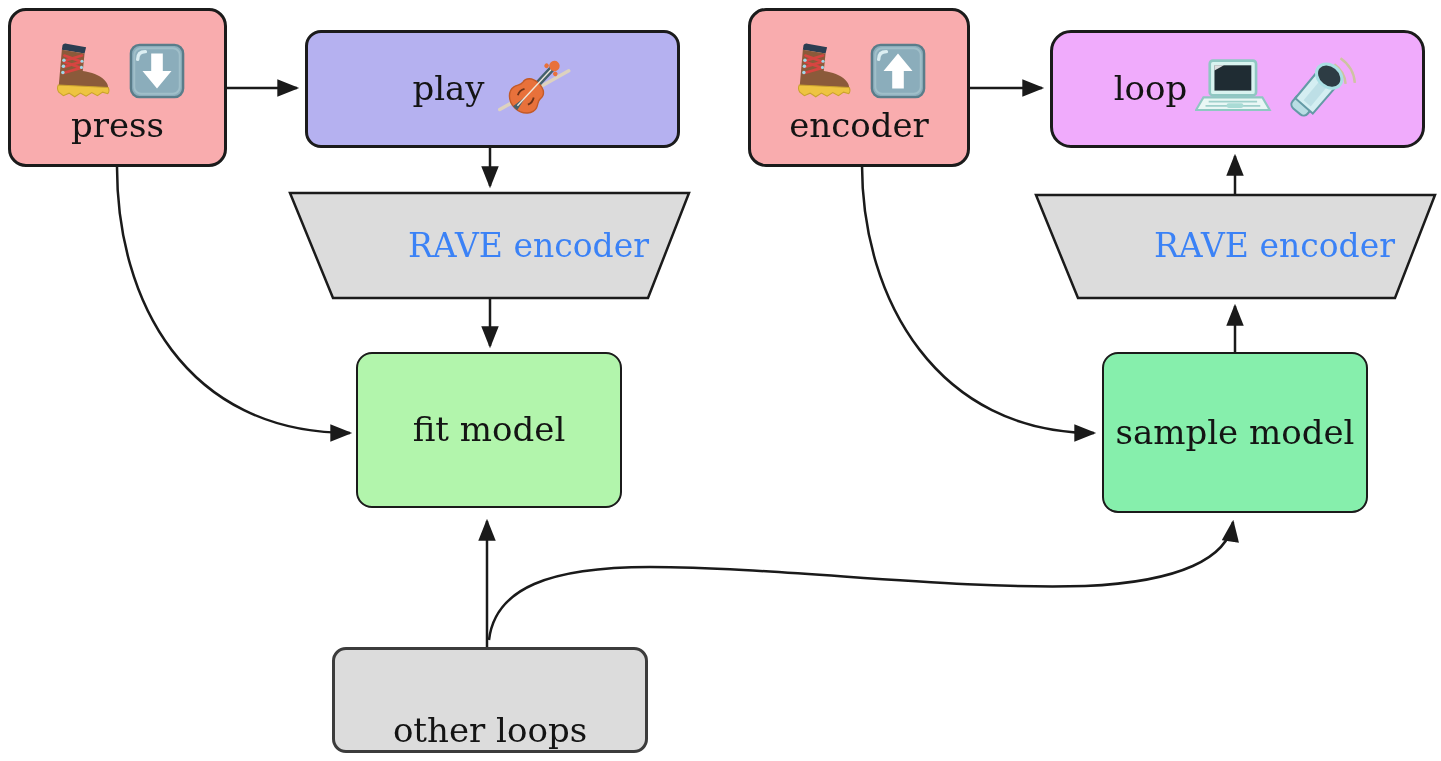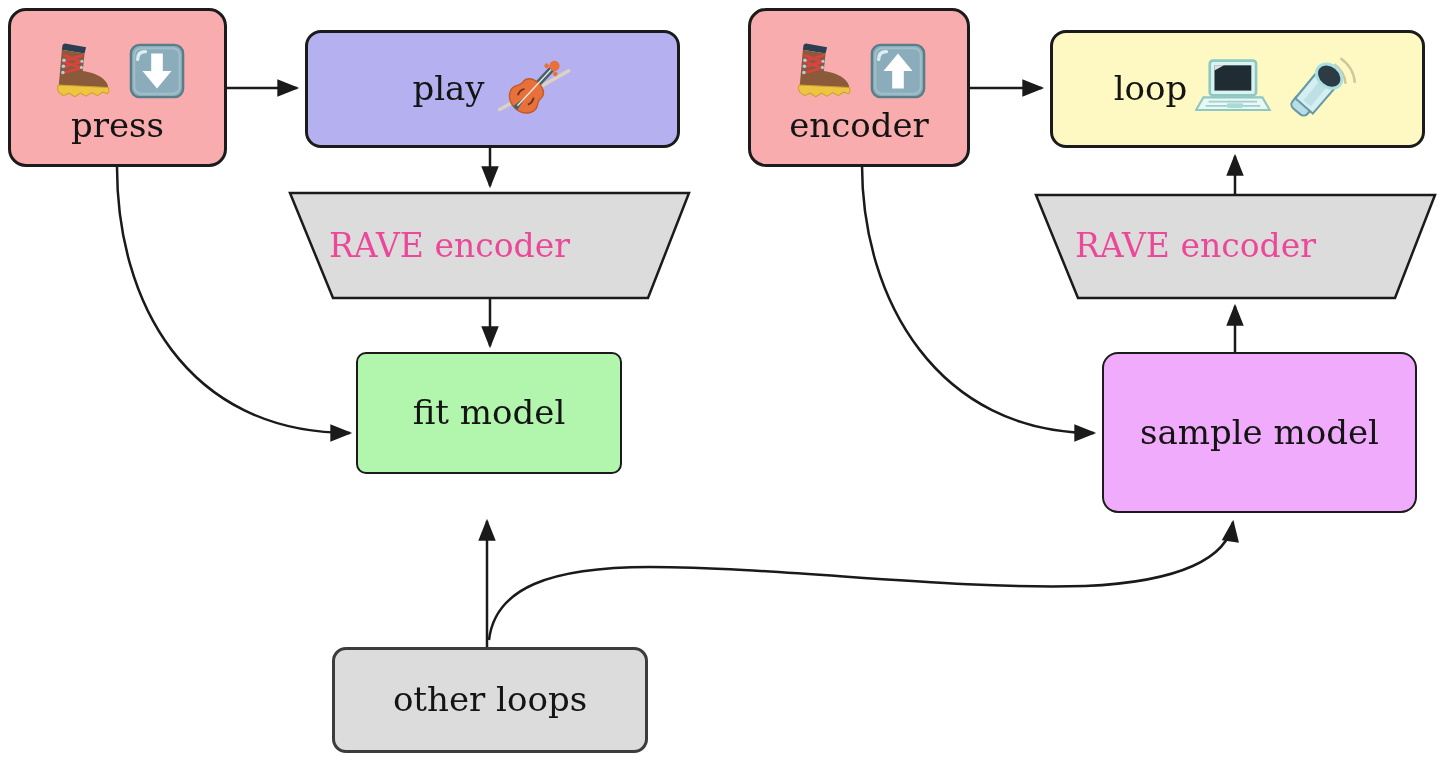--- a/index.html
+++ b/index.html
@@ -15,21 +15,21 @@
     display:flex; align-items:center; justify-content:center;
   }
   .rounded { border-radius:16px; }
   .rounded-lg { border-radius:18px; }
   .col { flex-direction:column; gap:4px; padding-top:10px; }
   .row { flex-direction:row; gap:8px; }
   .node-label { font-size:34px; color:#141414; line-height:1.15; white-space:nowrap; }
   .icon-row { display:flex; align-items:center; gap:12px; }
   .icon { display:inline-flex; align-items:center; justify-content:center; }
   .trap-label {
-    position:absolute; text-align:left; font-size:33px; color:#ec4899;
+    position:absolute; text-align:right; font-size:33px; color:#3b82f6;
     line-height:1.2; pointer-events:none;
   }
 </style>
 </head>
 <body>
 
 <div class="canvas">
 
   <svg class="overlay" width="1441" height="761" viewBox="0 0 1441 761">
     <defs>
@@ -136,21 +136,21 @@
           <rect x="3" y="3" width="54" height="54" rx="9" fill="#8badbb" stroke="#5a7d8a" stroke-width="2.5"></rect>
           <rect x="6.5" y="6.5" width="47" height="47" rx="7" fill="none" stroke="#a9c6cf" stroke-width="2" opacity="0.7"></rect>
           <path d="M24 48 h12 V30 h9 L30 12 L15 30 h9 Z" fill="#ffffff"></path>
           <path d="M10 18 Q10 10 18 10" stroke="#dceef2" stroke-width="3.5" fill="none" stroke-linecap="round"></path>
         </svg>
       </span>
     </div>
     <div class="node-label">encoder</div>
   </div>
 
-  <div class="node row rounded" style="left: 1050px; top: 30px; width: 375px; height: 118px; background-color: #fef9c3;">
+  <div class="node row rounded" style="left: 1050px; top: 30px; width: 375px; height: 118px; background-color: #f0abfc; border-radius: 21px;">
     <div class="node-label">loop</div>
     <span class="icon">
       <svg width="80" height="68" viewBox="0 0 76 64">
         <rect x="14" y="5" width="44" height="33" rx="3" fill="#d9f3f0" stroke="#8fc7c2" stroke-width="2.5"></rect>
         <rect x="18.5" y="9.5" width="35" height="24" fill="#1f2c33"></rect>
         <path d="M18.5 9.5 h9 l-9 5 z" fill="#ffffff" opacity="0.85"></path>
         <path d="M8 40 h56 l7 12 H1 Z" fill="#e9f7f5" stroke="#8fc7c2" stroke-width="2"></path>
         <path d="M13 44 h46 M10 48 h52" stroke="#9fd0cb" stroke-width="1.6"></path>
         <rect x="30" y="45.5" width="16" height="4.5" rx="2" fill="#a9dbd5"></rect>
       </svg>
@@ -168,25 +168,25 @@
         <path d="M12 42 L36 13 L54 28 L29 57 Z" fill="#d4eef2" stroke="#649aa6" stroke-width="2"></path>
         <path d="M20 44 L40 20 L47 26 L27 50 Z" fill="#aed6de" opacity="0.6"></path>
         <ellipse cx="45" cy="20.5" rx="13.5" ry="10.5" transform="rotate(40 45 20.5)" fill="#2d3c44" stroke="#aadfe4" stroke-width="3"></ellipse>
       </svg>
     </span>
   </div>
 
   <div class="trap-label" style="left:329px; top:226px; width:320px;">RAVE encoder</div>
   <div class="trap-label" style="left:1075px; top:226px; width:320px;">RAVE encoder</div>
 
-  <div class="node rounded" style="left: 356px; top: 352px; width: 266px; height: 122px; border-width: 2.5px; background-color: rgb(178, 245, 172); border-radius: 10px;">
+  <div class="node rounded" style="left: 356px; top: 352px; width: 266px; height: 156px; border-width: 2.5px; background-color: rgb(178, 245, 172);">
     <div class="node-label">fit model</div>
   </div>
 
-  <div class="node rounded" style="left: 1102px; top: 352px; width: 315px; height: 161px; border-width: 2.5px; background-color: #f0abfc;">
+  <div class="node rounded" style="left: 1102px; top: 352px; width: 266px; height: 161px; border-width: 2.5px; background-color: #86efac;">
     <div class="node-label">sample model</div>
   </div>
 
-  <div class="node" style="left: 332px; top: 647px; width: 316px; height: 106px; border-radius: 14px; border-color: rgb(60, 60, 60); background-color: rgb(220, 220, 220);">
+  <div class="node" style="left: 332px; top: 647px; width: 316px; height: 106px; border-radius: 14px; border-color: rgb(60, 60, 60); background-color: rgb(220, 220, 220); align-items: flex-end;">
     <div class="node-label">other loops</div>
   </div>
 
 </div>
 
 </body></html>

